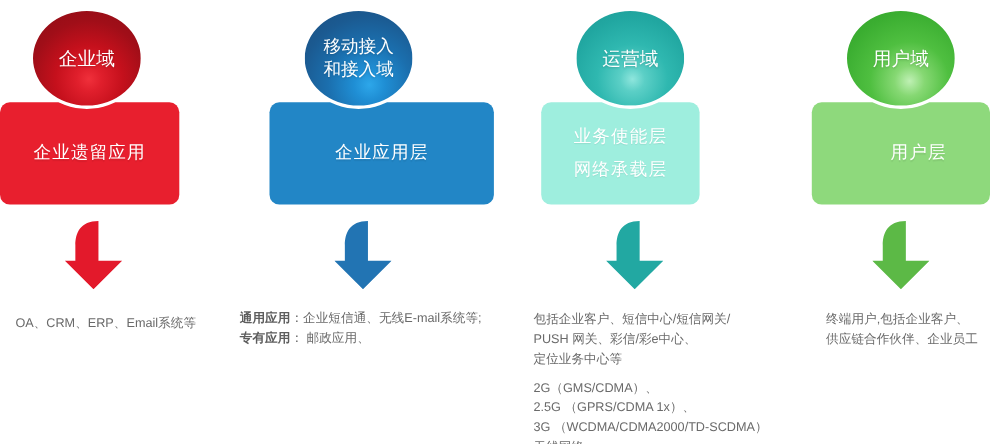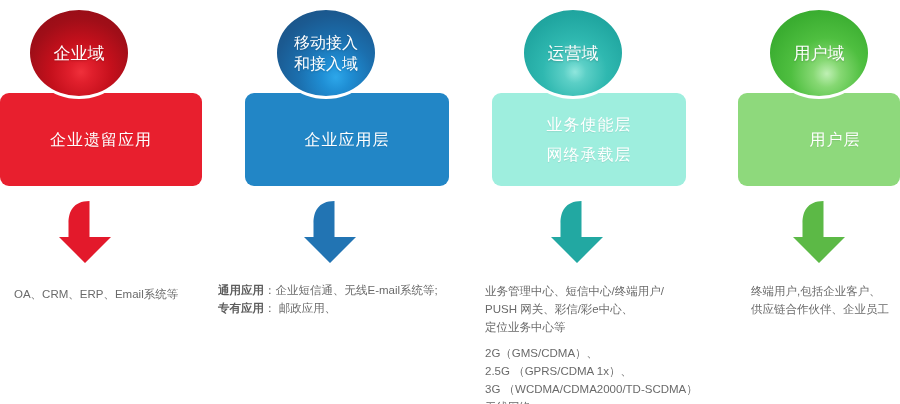--- a/index.html
+++ b/index.html
@@ -39,23 +39,23 @@
     position: absolute;
     top: 93px;
     height: 93px;
     border-radius: 9px;
     box-sizing: border-box;
     display: flex;
     flex-direction: column;
     align-items: center;
     justify-content: center;
   }
-  .col-0 .box { left: 0px;  width: 202px; }
+  .col-0 .box { left: 0px;  width: 163px; }
   .col-1 .box { left: 15px; width: 204px; }
-  .col-2 .box { left: 30px; width: 194px; }
+  .col-2 .box { left: 30px; width: 144px; }
   .col-3 .box { left: 0px;  width: 162px; }
 
   .box-label {
     color: #ffffff;
     font-size: 16px;
     line-height: 30px;
     letter-spacing: 1px;
     white-space: nowrap;
     text-shadow: 0 1px 1px rgba(0,0,0,0.08);
   }
@@ -207,21 +207,21 @@
       <span class="circle-label">运营域</span>
     </div>
 
     <div class="arrow">
       <svg viewBox="0 0 52 62" xmlns="http://www.w3.org/2000/svg">
         <path d="M30.5 0 C14 0 9.5 11 9.5 22 L9.5 36 L0 36 L26 62 L52 36 L30.5 36 Z" fill="#22a8a2"></path>
       </svg>
     </div>
 
     <div class="caption">
-      <span class="ln"><span>业务管理中心、短信中心/终端用户/</span></span>
+      <span class="ln"><span>包括企业客户、短信中心/短信网关/</span></span>
       <span class="ln"><span>PUSH 网关、彩信/彩e中心、</span></span>
       <span class="ln"><span>定位业务中心等</span></span>
     </div>
 
     <div class="caption second">
       <span class="ln"><span>2G（GMS/CDMA）、</span></span>
       <span class="ln"><span>2.5G （GPRS/CDMA 1x）、</span></span>
       <span class="ln"><span>3G （WCDMA/CDMA2000/TD-SCDMA）</span></span>
       <span class="ln"><span>无线网络</span></span>
     </div>

